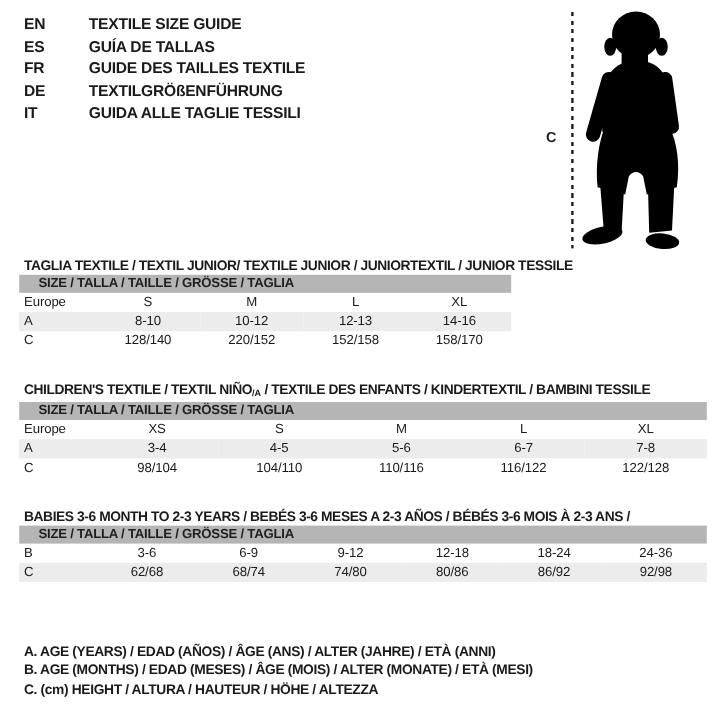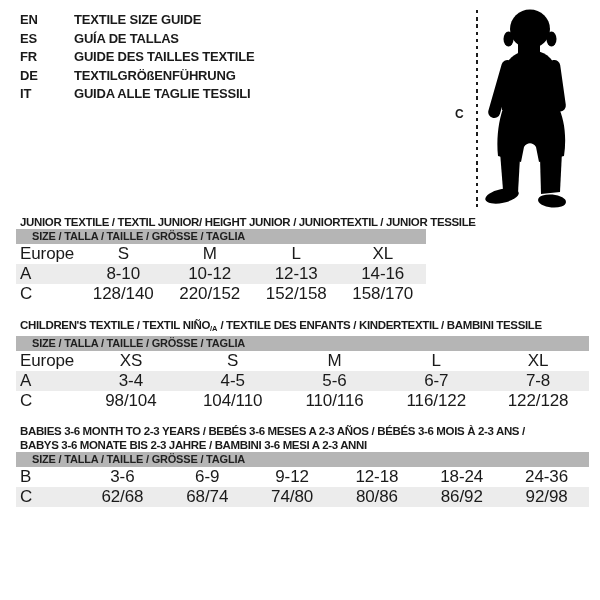--- a/index.html
+++ b/index.html
@@ -35,21 +35,21 @@
     letter-spacing:-0.35px;padding-left:4px;white-space:nowrap;
   }
   .sec-title .sub{font-size:7.5px;vertical-align:-2px;letter-spacing:0;}
   .size-bar{
     margin-top:0;height:15px;line-height:15px;
     background:var(--bar,#b5b5b5);
     font-size:11px;font-weight:bold;letter-spacing:-0.2px;
     padding-left:16px;color:#1f1f1f;
   }
   table{border-collapse:collapse;table-layout:fixed;width:100%;}
-  td{font-size:17px;height:16px;padding:0;text-align:center;vertical-align:middle;letter-spacing:-0.1px;}
+  td{font-size:11px;height:16px;padding:0;text-align:center;vertical-align:middle;letter-spacing:-0.1px;}
   td.lbl{width:60px;text-align:left;padding-left:4px;}
   tr:nth-child(even) td{background:var(--rowAlt,#ececec);}
 
   
   .notes{position:absolute;left:20px;top:537px;}
   .note-line{font-weight:bold;font-size:11.5px;line-height:15.4px;letter-spacing:-0.3px;white-space:nowrap;}
 </style>
 </head>
 <body>
 
@@ -109,21 +109,21 @@
           <ellipse cx="0" cy="0" rx="17" ry="7"></ellipse>
         </g>
       <g transform="translate(74,195) rotate(5)">
           <ellipse cx="0" cy="0" rx="14" ry="6.5"></ellipse>
         </g>
     </g>
   </svg>
 
   <div class="section s0">
     <div class="sec-title">
-        <div>JUNIOR TEXTILE / TEXTIL JUNIOR/ HEIGHT JUNIOR / JUNIORTEXTIL / JUNIOR TESSILE</div>
+        <div>TAGLIA TEXTILE / TEXTIL JUNIOR/ TEXTILE JUNIOR / JUNIORTEXTIL / JUNIOR TESSILE</div>
       </div>
     <div class="size-bar">SIZE / TALLA / TAILLE / GRÖSSE / TAGLIA</div>
     <table>
         <tbody>
           <tr>
             <td class="lbl">Europe</td>
             <td>S</td>
             <td>M</td>
             <td>L</td>
             <td>XL</td>
@@ -177,21 +177,20 @@
             <td>116/122</td>
             <td>122/128</td>
           </tr>
         </tbody>
       </table>
   </div>
 
   <div class="section s2">
     <div class="sec-title">
         <div>BABIES 3-6 MONTH TO 2-3 YEARS / BEBÉS 3-6 MESES A 2-3 AÑOS / BÉBÉS 3-6 MOIS À 2-3 ANS /</div>
-        <div>BABYS 3-6 MONATE BIS 2-3 JAHRE / BAMBINI 3-6 MESI A 2-3 ANNI</div>
       </div>
     <div class="size-bar">SIZE / TALLA / TAILLE / GRÖSSE / TAGLIA</div>
     <table>
         <tbody>
           <tr>
             <td class="lbl">B</td>
             <td>3-6</td>
             <td>6-9</td>
             <td>9-12</td>
             <td>12-18</td>
@@ -204,14 +203,19 @@
             <td>68/74</td>
             <td>74/80</td>
             <td>80/86</td>
             <td>86/92</td>
             <td>92/98</td>
           </tr>
         </tbody>
       </table>
   </div>
 
+  <div class="notes">
+      <div class="note-line">A. AGE (YEARS) / EDAD (AÑOS) / ÂGE (ANS) / ALTER (JAHRE) / ETÀ (ANNI)</div>
+      <div class="note-line">B. AGE (MONTHS) / EDAD (MESES) / ÂGE (MOIS) / ALTER (MONATE) / ETÀ (MESI)</div>
+      <div class="note-line">C. (cm) HEIGHT / ALTURA / HAUTEUR / HÖHE / ALTEZZA</div>
+    </div>
 
 </div>
 
 </body></html>

